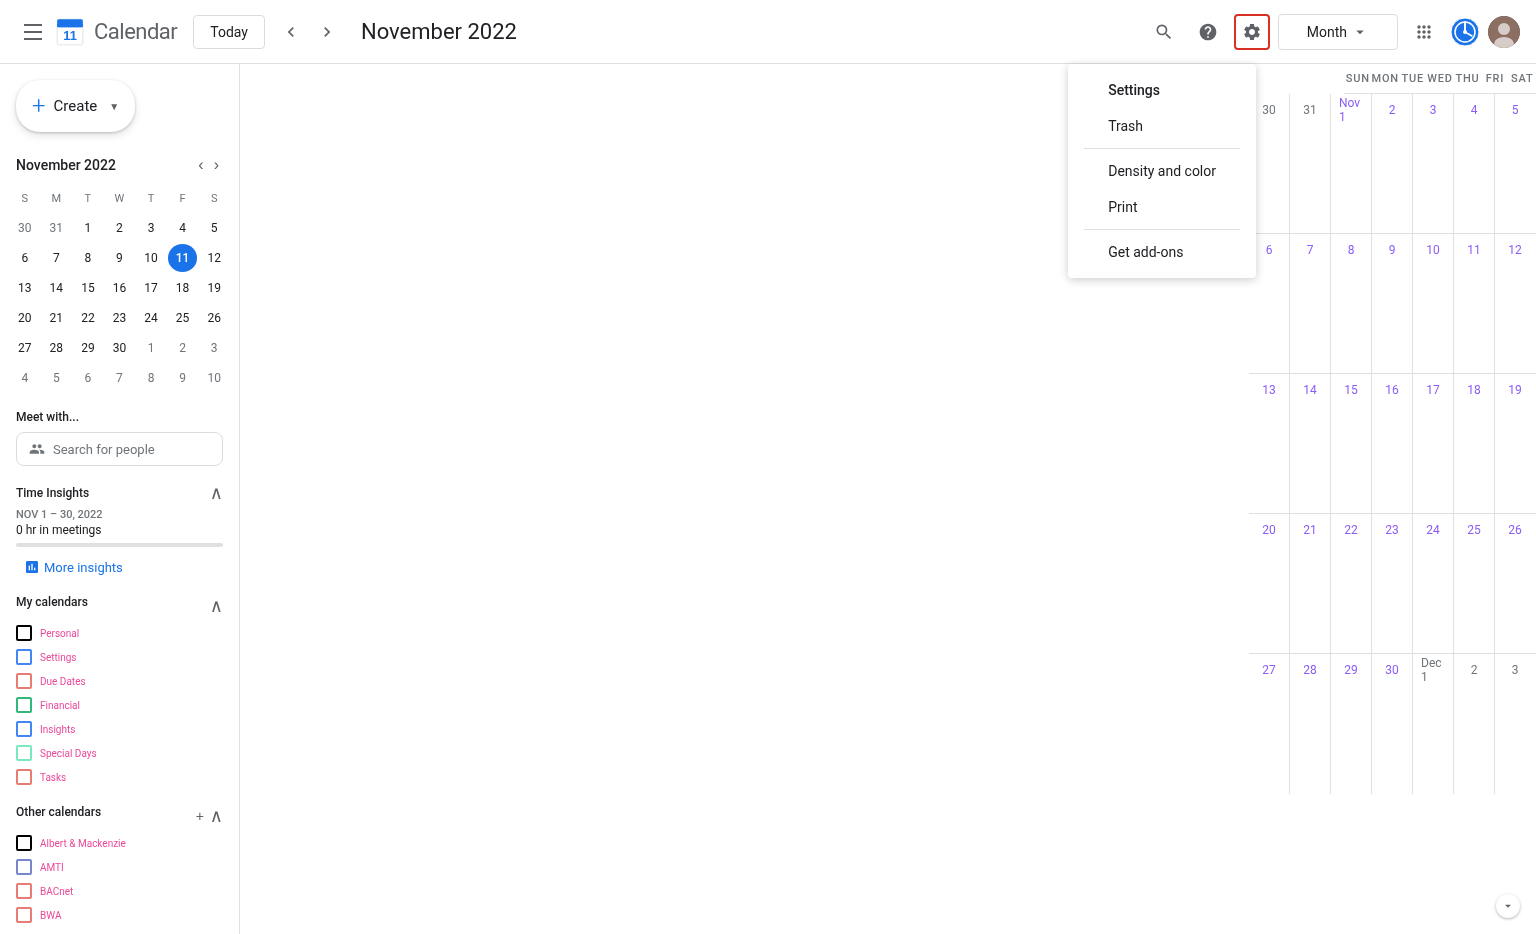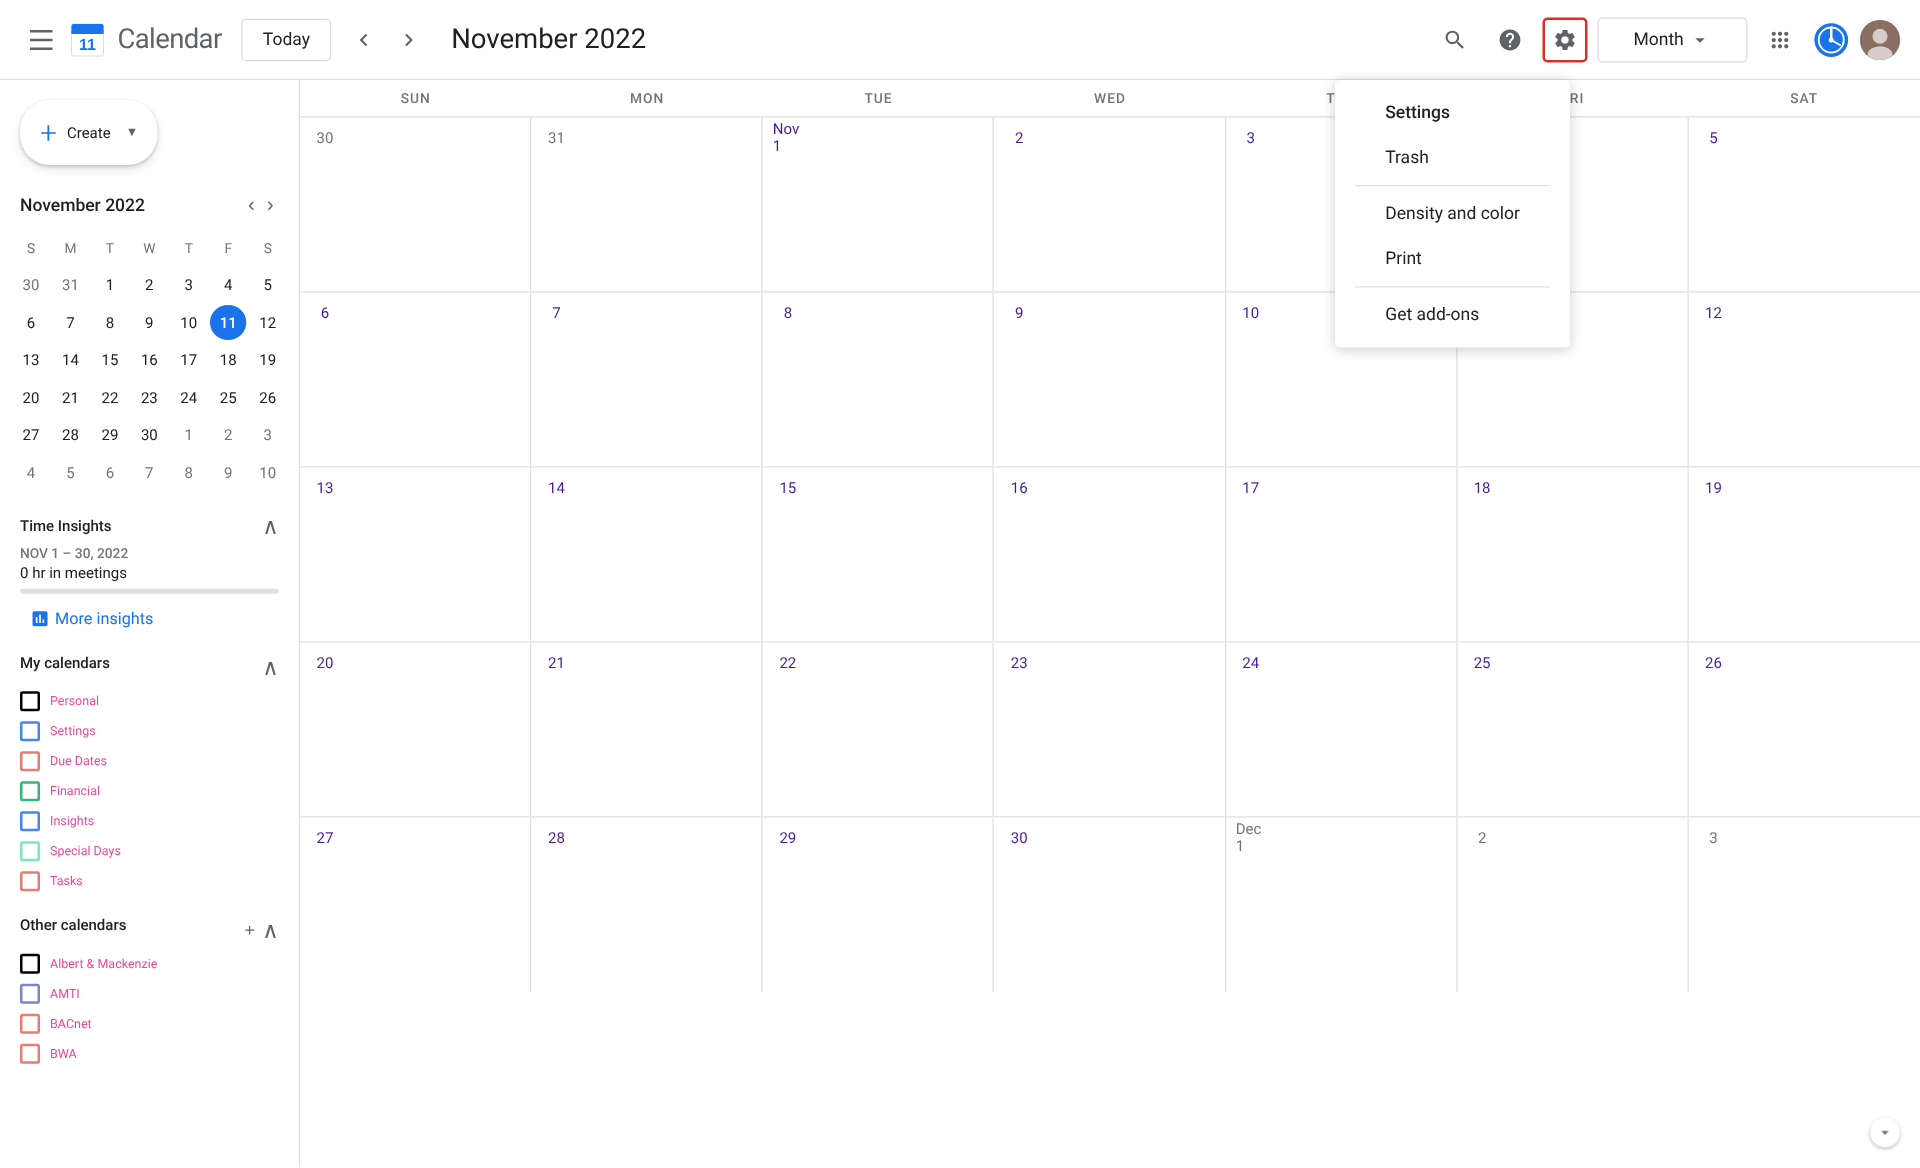--- a/index.html
+++ b/index.html
@@ -29,21 +29,21 @@
     }
     .avatar { width: 32px; height: 32px; border-radius: 50%; background: #5f6368; display: flex; align-items: center; justify-content: center; overflow: hidden; cursor: pointer; }
 
     
     .main-layout { display: flex; height: calc(934px - 64px); }
 
     
     .sidebar { width: 240px; min-width: 240px; overflow-y: auto; padding: 8px 0; border-right: 1px solid #e0e0e0; background: #fff; }
     .create-btn { display: flex; align-items: center; margin: 8px 16px 16px; padding: 12px 16px; border-radius: 24px; border: none; background: #fff; box-shadow: 0 1px 3px rgba(0,0,0,0.2), 0 4px 8px rgba(0,0,0,0.1); cursor: pointer; font-size: 14px; color: #202124; font-family: inherit; gap: 8px; }
     .plus-icon { font-size: 24px; color: #1a73e8; font-weight: 300; }
-    .create-label { font-size: 12px; }
+    .create-label { font-size: 15px; }
     .create-arrow { font-size: 10px; color: #5f6368; margin-left: 4px; }
 
     
     .mini-cal { padding: 0 8px 8px; }
     .mini-cal-header { display: flex; align-items: center; justify-content: space-between; padding: 4px 8px; }
     .mini-cal-title { font-size: 14px; font-weight: 500; color: #202124; }
     .mini-nav-btn { background: none; border: none; cursor: pointer; padding: 4px; border-radius: 50%; color: #5f6368; font-size: 16px; display: flex; align-items: center; }
     .mini-cal-grid { width: 100%; }
     .mini-cal-grid th { font-size: 11px; color: #70757a; width: 30px; height: 28px; text-align: center; font-weight: 400; }
     .mini-cal-grid td { width: 30px; height: 28px; text-align: center; font-size: 12px; cursor: pointer; color: #202124; border-radius: 50%; }
@@ -69,30 +69,30 @@
     
     .cal-section { padding: 8px 16px; }
     .cal-section-header { display: flex; justify-content: space-between; margin-bottom: 4px; cursor: pointer; }
     .cal-section-title { font-size: 12px; font-weight: 500; color: #202124; }
     .cal-section-actions { display: flex; align-items: center; gap: 2px; }
     .cal-item { display: flex; align-items: center; gap: 8px; padding: 4px 0; cursor: pointer; }
     .cal-checkbox { width: 16px; height: 16px; border: 2px solid; border-radius: 2px; flex-shrink: 0; display: flex; align-items: center; justify-content: center; }
     .cal-label { font-size: 10px; color: #ec4899; }
 
     
-    .calendar-main { flex: 1; display: flex; flex-direction: column; overflow: hidden; }
+    .calendar-main { flex: 1; display: flex; flex-direction: column; overflow: hidden; align-items: flex-end; }
     .cal-day-headers { display: grid; grid-template-columns: repeat(7, 1fr); border-bottom: 1px solid #e0e0e0; background: #fff; }
     .cal-day-header { text-align: center; padding: 8px 0; font-size: 11px; color: #70757a; font-weight: 500; letter-spacing: 0.8px; text-transform: uppercase; }
     .cal-grid { flex: 1; display: grid; grid-template-rows: repeat(6, 1fr); }
     .cal-week { display: grid; grid-template-columns: repeat(7, 1fr); border-bottom: 1px solid #e0e0e0; }
     .cal-week:last-child { border-bottom: none; }
     .cal-day-cell { border-right: 1px solid #e0e0e0; padding: 4px 8px; position: relative; }
     .cal-day-cell:last-child { border-right: none; }
     .cal-day-num { font-size: 12px; color: #70757a; display: inline-block; width: 24px; height: 24px; display: flex; align-items: center; justify-content: center; border-radius: 50%; cursor: pointer; }
-    .cal-day-num.current-month { color: #4c1d95; }
+    .cal-day-num.current-month { color: #8b5cf6; }
     .cal-day-num.other-month { color: #70757a; }
 
     
     .settings-dropdown {
       position: absolute; top: 64px; right: 280px; background: #fff;
       border-radius: 4px; box-shadow: 0 2px 10px rgba(0,0,0,0.2);
       z-index: 1000; min-width: 160px; padding: 8px 16px;
     }
     .settings-dropdown-item { padding: 10px 24px; font-size: 14px; color: #202124; cursor: pointer; display: block; }
     .settings-dropdown-item.highlighted { font-weight: 500; }
@@ -288,20 +288,29 @@
               <td class="other-month">6</td>
               <td class="other-month">7</td>
               <td class="other-month">8</td>
               <td class="other-month">9</td>
               <td class="other-month">10</td>
             </tr>
           </tbody>
       </table>
     </div>
 
+    <div class="section">
+      <div class="section-title">Meet with...</div>
+      <div class="search-people">
+        <svg width="16" height="16" viewBox="0 0 24 24" fill="#70757a">
+            <path d="M16 11c1.66 0 2.99-1.34 2.99-3S17.66 5 16 5c-1.66 0-3 1.34-3 3s1.34 3 3 3zm-8 0c1.66 0 2.99-1.34 2.99-3S9.66 5 8 5C6.34 5 5 6.34 5 8s1.34 3 3 3zm0 2c-2.33 0-7 1.17-7 3.5V19h14v-2.5c0-2.33-4.67-3.5-7-3.5zm8 0c-.29 0-.62.02-.97.05 1.16.84 1.97 1.97 1.97 3.45V19h6v-2.5c0-2.33-4.67-3.5-7-3.5z"></path>
+          </svg>
+        <span class="search-people-text">Search for people</span>
+      </div>
+    </div>
 
     <div class="time-insights">
       <div class="time-insights-header">
         <span class="time-insights-title">Time Insights</span>
         <button class="collapse-btn">∧</button>
       </div>
       <div class="time-insights-date">NOV 1 – 30, 2022</div>
       <div class="time-insights-value">0 hr in meetings</div>
       <div class="progress-bar"></div>
       <button class="more-insights-btn">

